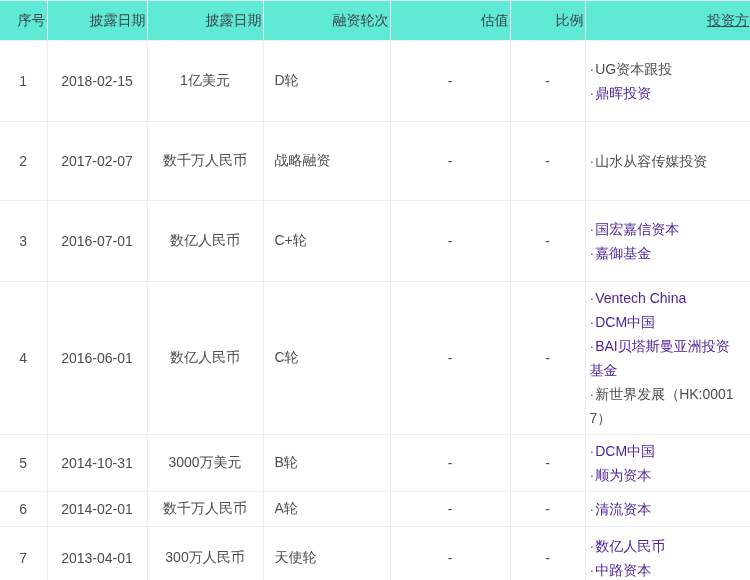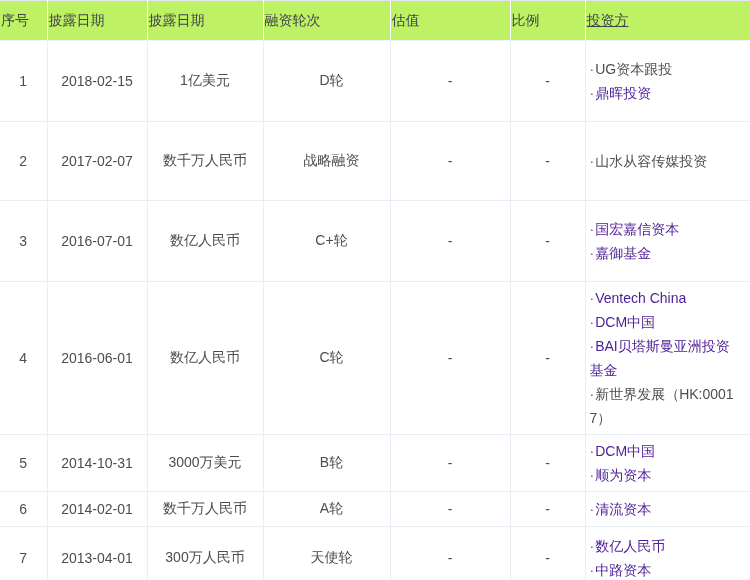--- a/index.html
+++ b/index.html
@@ -11,24 +11,24 @@
   .funding-table {
     width: 750px;
     border-collapse: collapse;
     table-layout: fixed;
     border-top: 1px solid #e3e9f0;
     font-size: 14px;
     color: #4a4d52;
   }
   thead tr { height: 40px; }
   thead th {
-    background: #bef264;
+    background: #5eead4;
     color: #3f434a;
     font-weight: normal;
-    text-align: left;
+    text-align: right;
     border-right: 1px solid #fbfcfe;
     border-bottom: 1px solid #eef2f8;
   }
   thead th:last-child { border-right: none; text-decoration: underline; }
   tbody td {
     border-right: 1px solid #e9eef4;
     border-bottom: 1px solid #e9eef4;
     vertical-align: middle;
     background: #ffffff;
   }
@@ -38,21 +38,21 @@
   
   tbody tr:nth-child(1) { height: 81px; }
   tbody tr:nth-child(2) { height: 79px; }
   tbody tr:nth-child(3) { height: 81px; }
   tbody tr:nth-child(4) { height: 144px; }
   tbody tr:nth-child(5) { height: 57px; }
   tbody tr:nth-child(6) { height: 35px; }
   tbody tr:nth-child(7) { height: 62px; }
 
   td.c-no, td.c-date, td.c-amount, td.c-valuation, td.c-ratio { text-align: center; }
-  td.c-round { text-align: center; padding-left: 11px; margin-left: 32px; }
+  td.c-round { text-align: left; padding-left: 11px; margin-left: 32px; }
   td.c-investors { text-align: left; padding: 4px 8px 4px 4px; }
 
   .investor-line {
     line-height: 24px;
     word-break: break-all;
     color: #4a4d52;
   }
   .investor-bullet {
     color: #5a5d62;
     margin-right: 1px;

